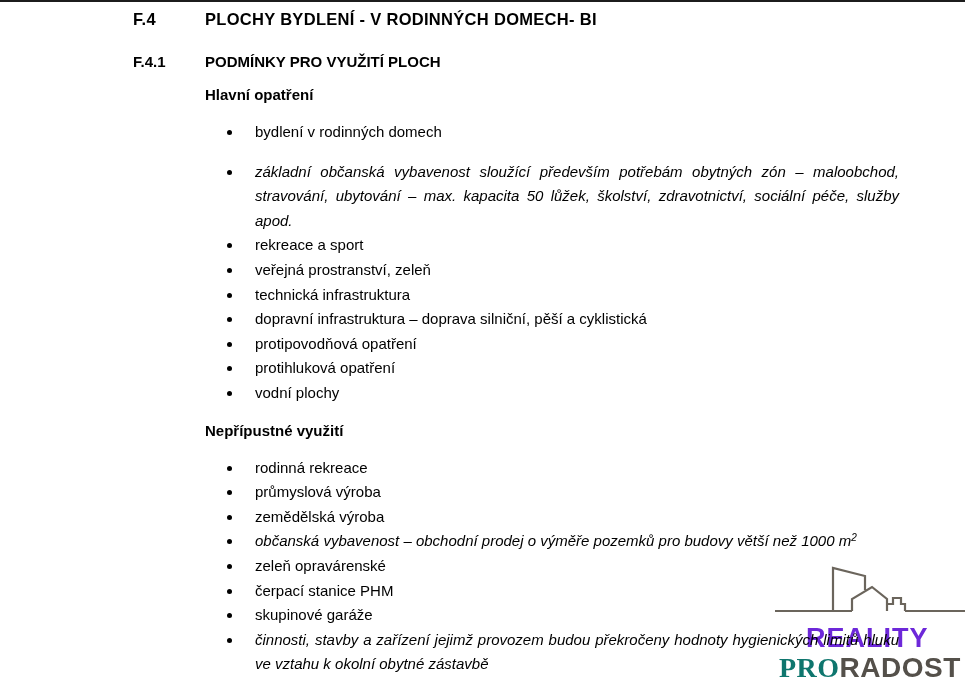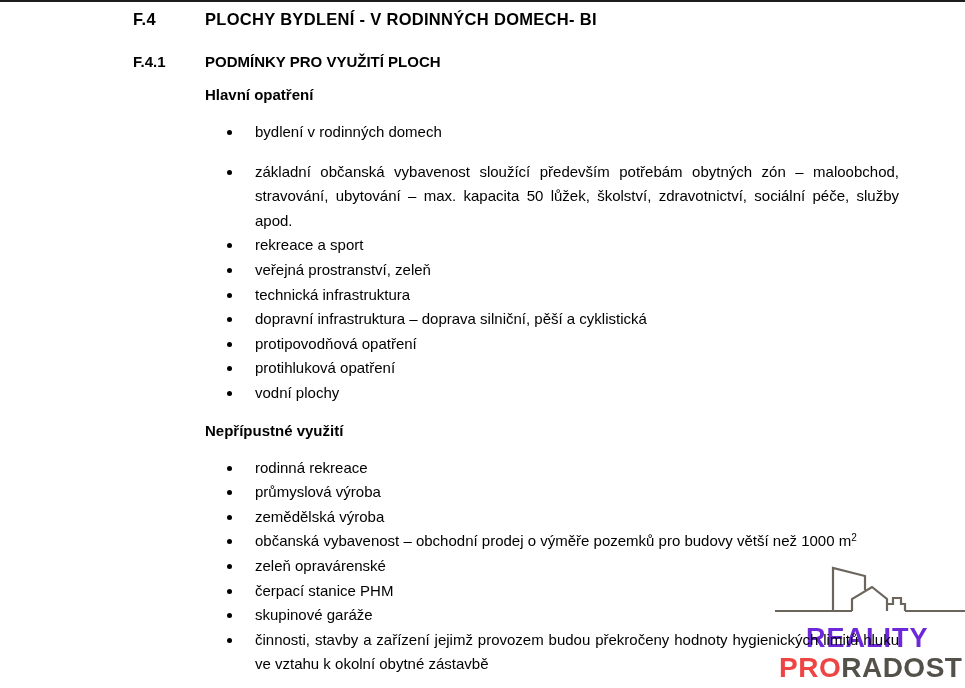--- a/index.html
+++ b/index.html
@@ -34,21 +34,21 @@
     padding-left: 35px;
     font-size: 15px;
     line-height: 24.6px;
     width: 644px;
   }
   li.item .dot {
     position: absolute; left: 7px; top: 10px;
     width: 5px; height: 5px; border-radius: 50%;
     background: #000;
   }
-  li.item.justify { text-align: justify; }
+  li.item.justify { text-align: justify; font-style: italic; }
   li.item sup { font-size: 10px; line-height: 0; vertical-align: 5px; }
 
   .watermark {
     position: absolute; left: 775px; top: 553px;
     width: 190px; height: 135px;
     z-index: 1;
   }
   .watermark svg { position: absolute; left: 0; top: 0; }
   .wm-line1 {
     position: absolute; left: 31px; top: 70px;
@@ -104,15 +104,15 @@
     </div>
 </div>
 
 <div class="watermark">
   <svg class="skyline" width="190" height="80" viewBox="0 0 190 80" fill="none">
     <path id="skyline-path" d="M0 58 H58 M58 58 V15 L90 23 V37
              M77 58 V46 L97 34 L112 46 V58 M77 58 H58
              M112 51 H118 V45 H126 V51 H130 V58 M112 58 V51 M130 58 H190" stroke="#6b655c" stroke-width="2.2" stroke-linejoin="miter"></path>
   </svg>
   <div class="wm-line1" style="color: #6d28d9;">REALITY</div>
-  <div class="wm-line2"><span style="color: #ef4444;">PRO</span><span style="color: rgb(84, 80, 74);">RADOST</span>
+  <div class="wm-line2"><span style="color: #0f766e; font-family: Liberation Serif, serif;">PRO</span><span style="color: rgb(84, 80, 74);">RADOST</span>
   </div>
 </div>
 
 </body></html>

